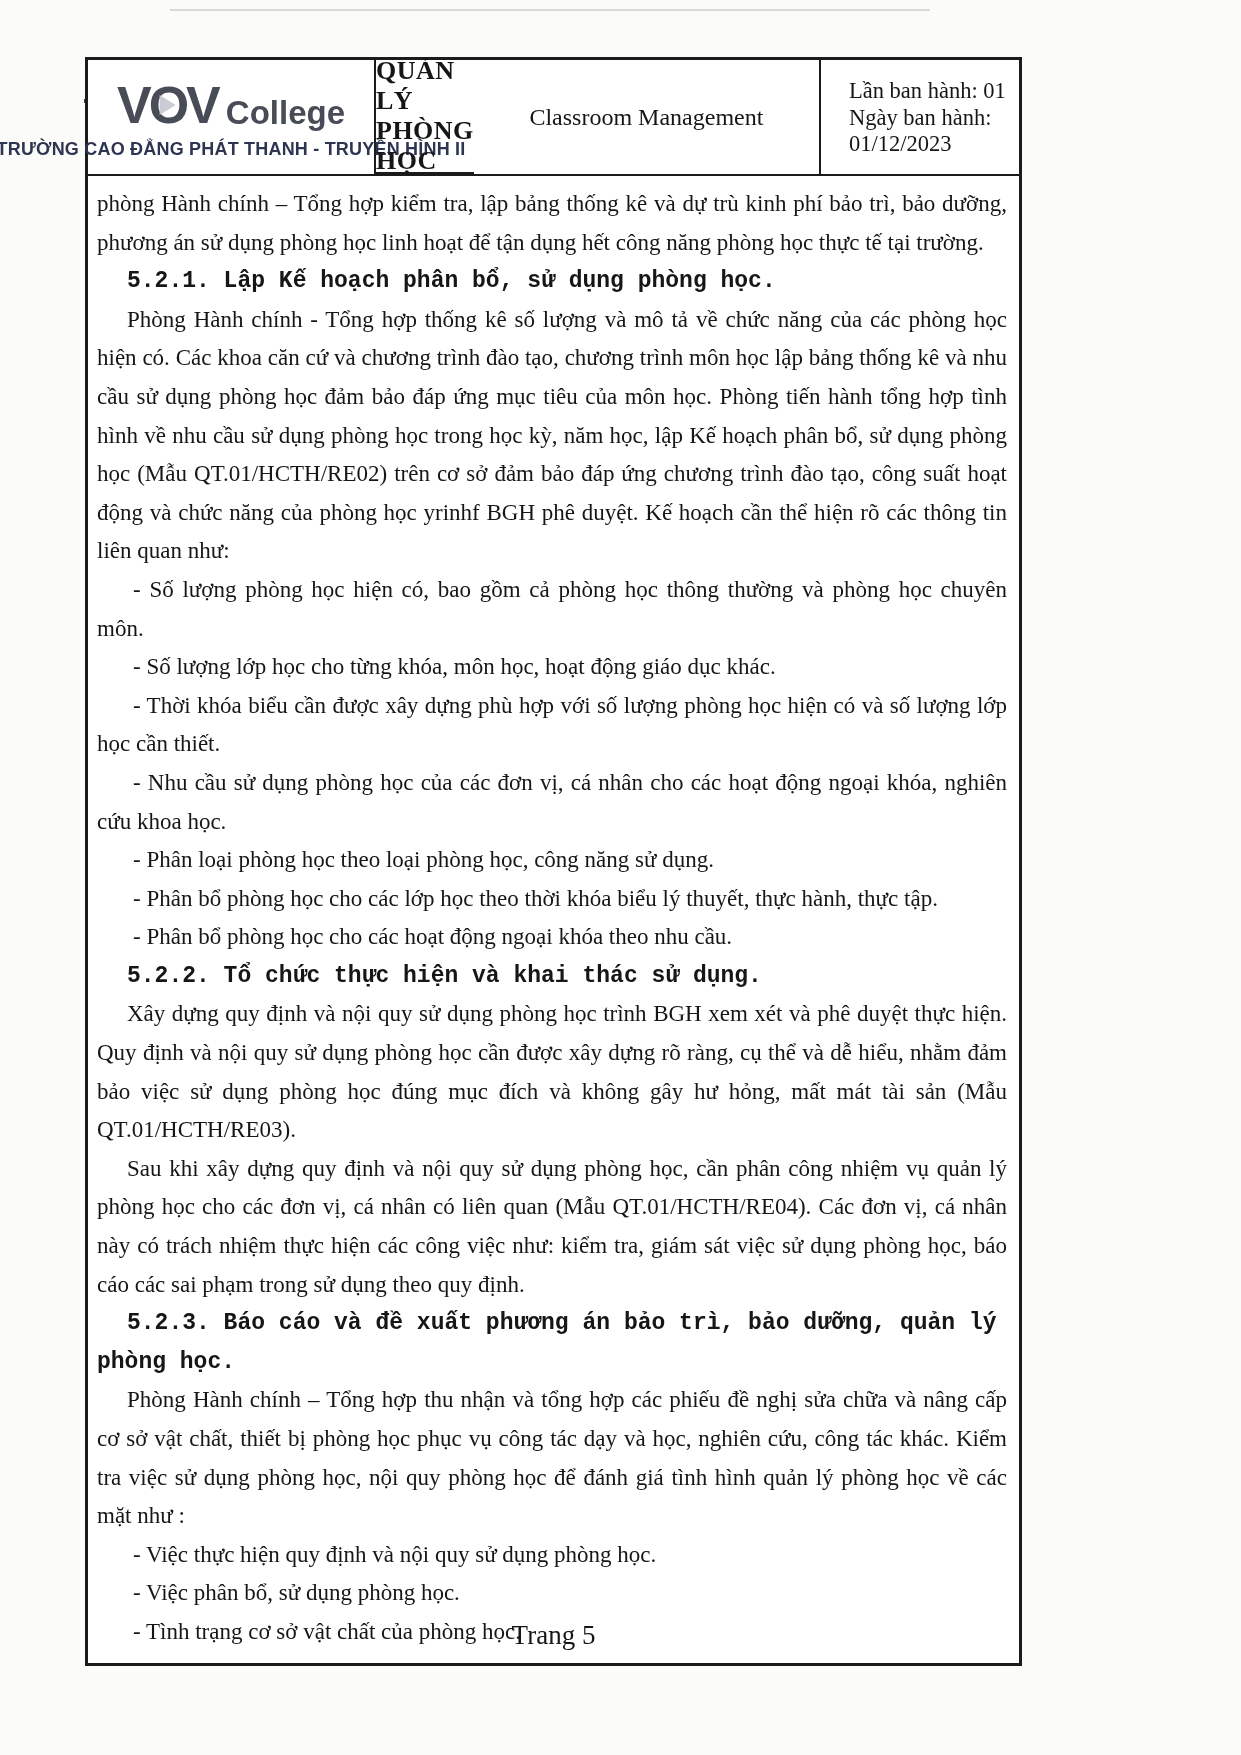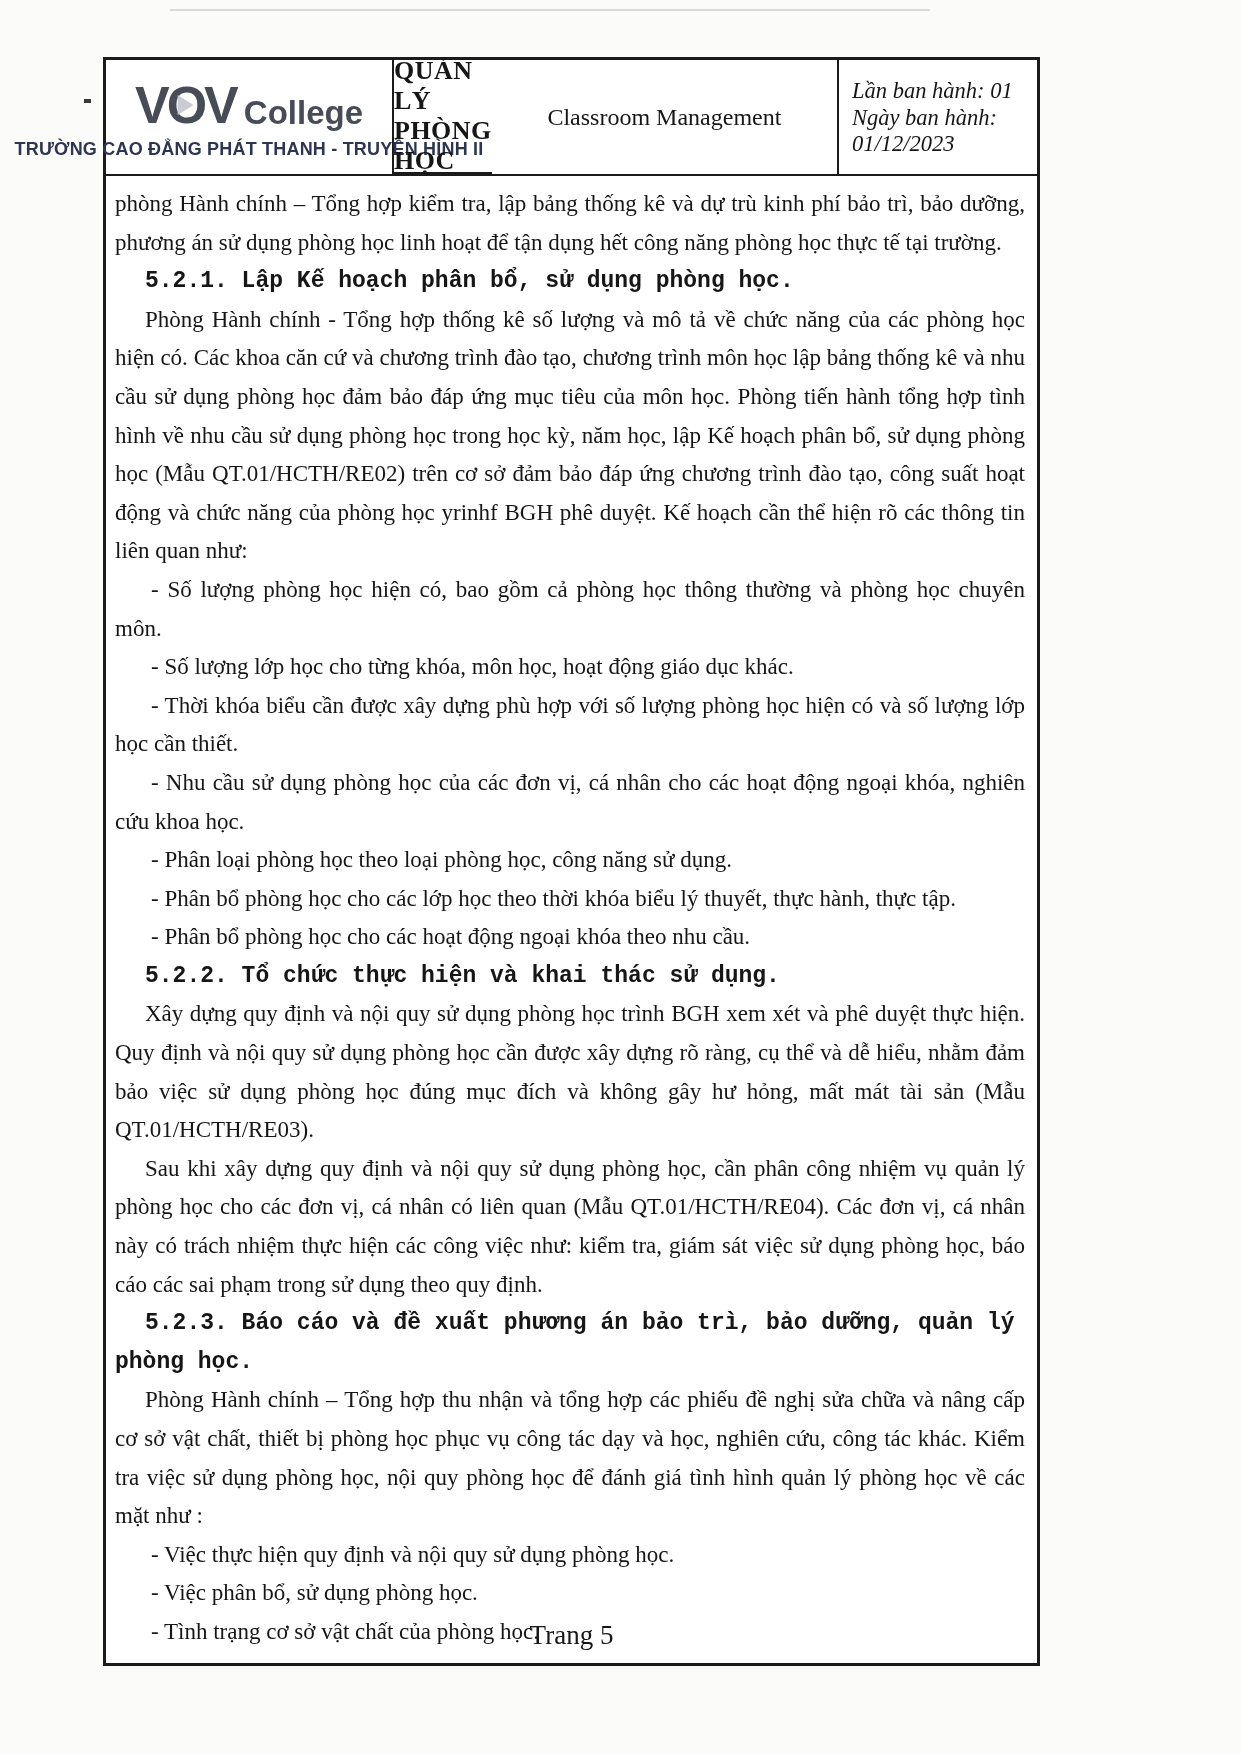--- a/index.html
+++ b/index.html
@@ -13,21 +13,21 @@
   }
   .page{position:relative;width:1241px;height:1755px;}
   .scan-line-top{
     position:absolute;top:9px;left:170px;width:760px;height:2px;
     background:#d9d9d6;
   }
   .scan-tick-left{
     position:absolute;top:99px;left:84px;width:7px;height:4px;background:#3a3a3a;
   }
   .doc{
-    position:absolute;left:103px;top:57px;width:937px;height:1609px;
+    position:absolute;left:85px;top:57px;width:937px;height:1609px;
     border:3px solid #1b1b1b;background:#ffffff;box-sizing:border-box;
   }
   
   .header{
     display:flex;height:114px;border-bottom:2px solid #1b1b1b;
   }
   .cell{box-sizing:border-box;}
   .logo-cell{
     width:288px;border-right:2px solid #1b1b1b;
     display:flex;flex-direction:column;align-items:center;justify-content:center;
@@ -69,21 +69,21 @@
     display:flex;align-items:center;justify-content:center;
     font-weight:bold;font-size:26px;letter-spacing:0.5px;
   }
   .title-en{
     flex:1;display:flex;align-items:center;justify-content:center;
     font-size:24px;
     border-radius:16px;
   }
   .issue-cell{
     flex:1;display:flex;flex-direction:column;justify-content:center;
-    padding-left:13px;gap:1px;font-size:22.5px;font-style:italic;
+    padding-left:28px;gap:1px;font-size:22.5px;
   }
   
   .body{
     padding:9px 12px 0 9px;
     font-size:23px;line-height:38.6px;
     text-align:justify;
   }
   .body p{margin:0;}
   .p-indent{text-indent:30px;}
   .heading{

